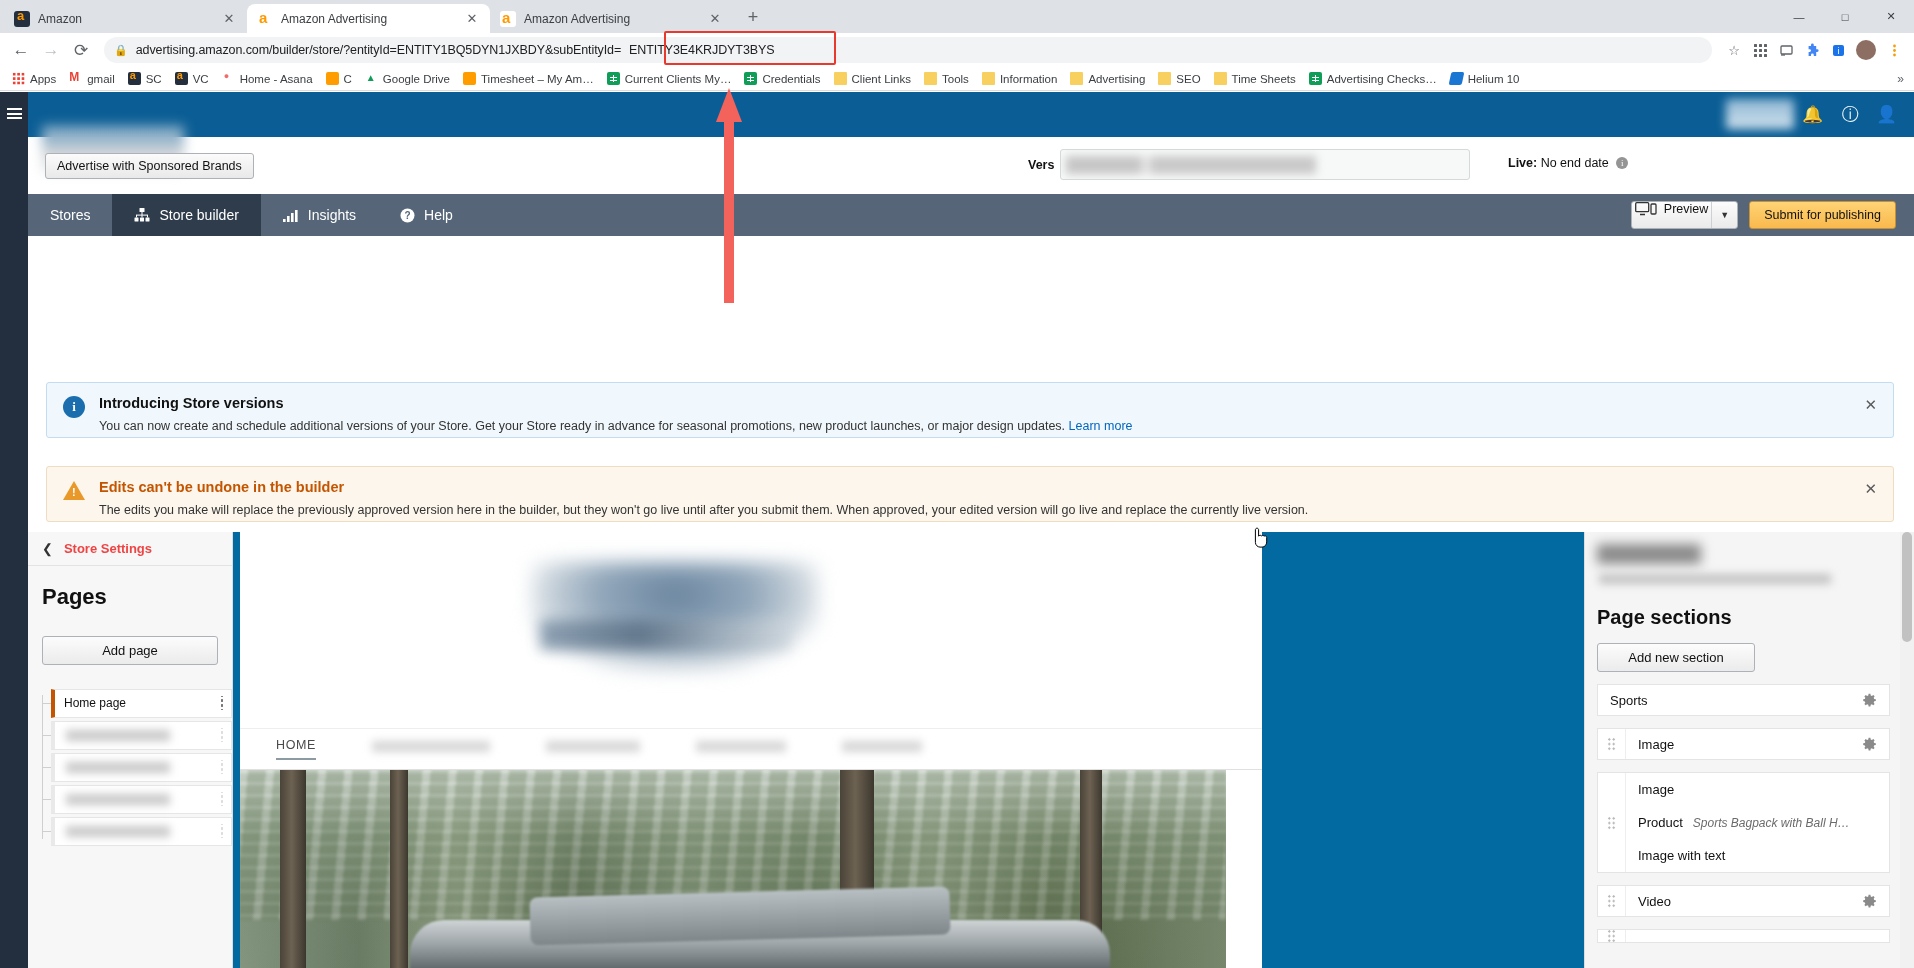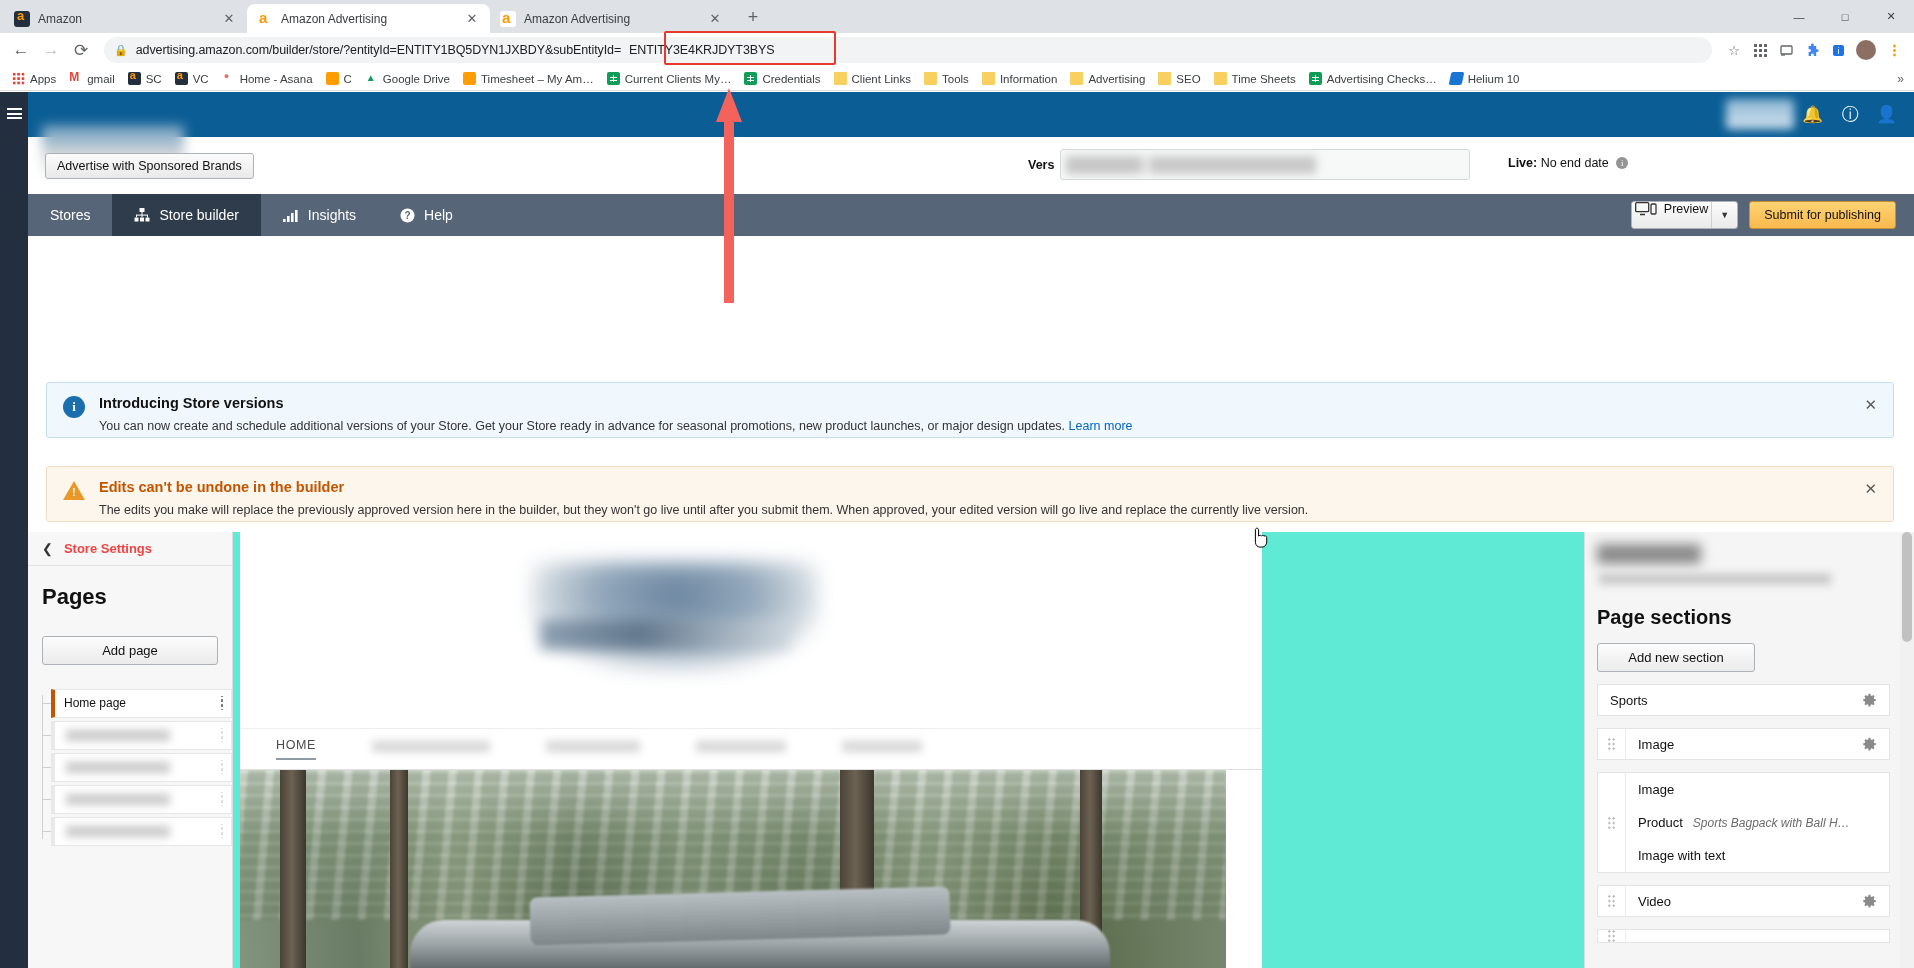--- a/index.html
+++ b/index.html
@@ -321,21 +321,21 @@
       radial-gradient(circle, #767676 1.1px, transparent 1.3px) 5px 2px/12px 5px repeat-y;
   }
   .page-card.blurred { border-left-color: #e9e9e9; }
   .page-card.blurred .plabel-blur {
     width: 104px; height: 11px; margin-left:2px;
     background: #c9c9c9; filter: blur(4px);
   }
   .page-card.blurred .dots-v { opacity: .25; }
 
   .canvas-wrap {
-    flex: 1 1 auto; background: #5eead4; position: relative; overflow: hidden;
+    flex: 1 1 auto; background: #0369a1; position: relative; overflow: hidden;
   }
   .canvas-page {
     position: absolute; left: 7px; top: 0; width: 1022px; bottom: 0;
     background: #fff;
   }
   .hero-blur {
     position: absolute; left: 290px; top: 30px; width: 290px; height: 110px;
     background:
       radial-gradient(ellipse at 50% 30%, #6b86a0 0%, #93a8bb 38%, #c9d3db 62%, rgba(255,255,255,0) 78%);
     filter: blur(9px);

